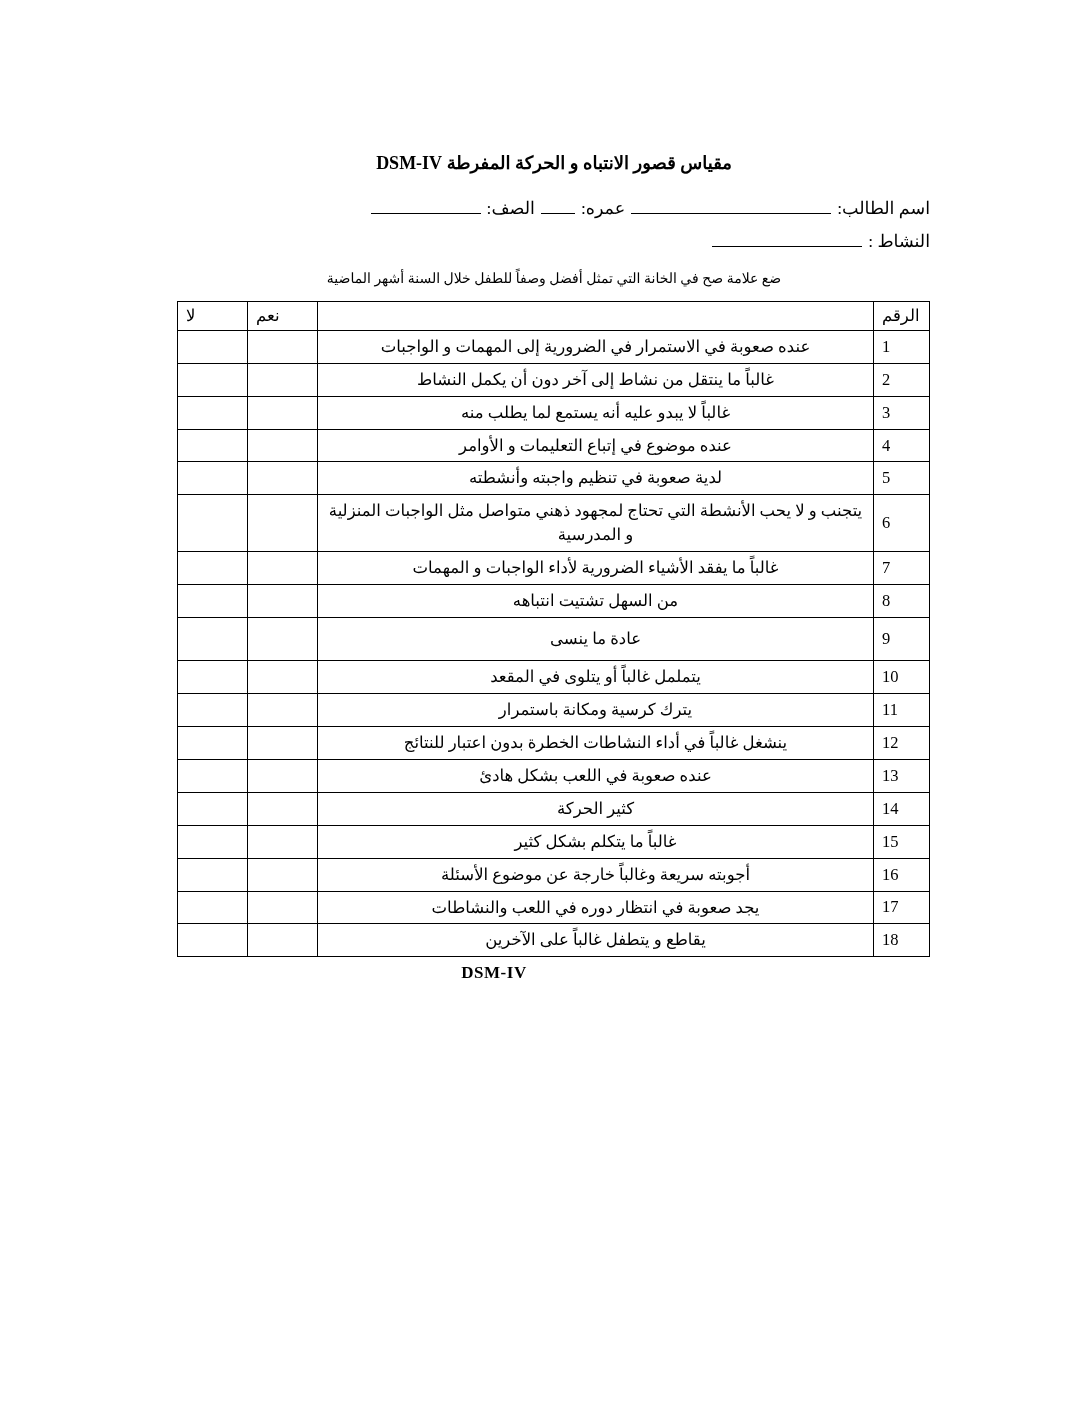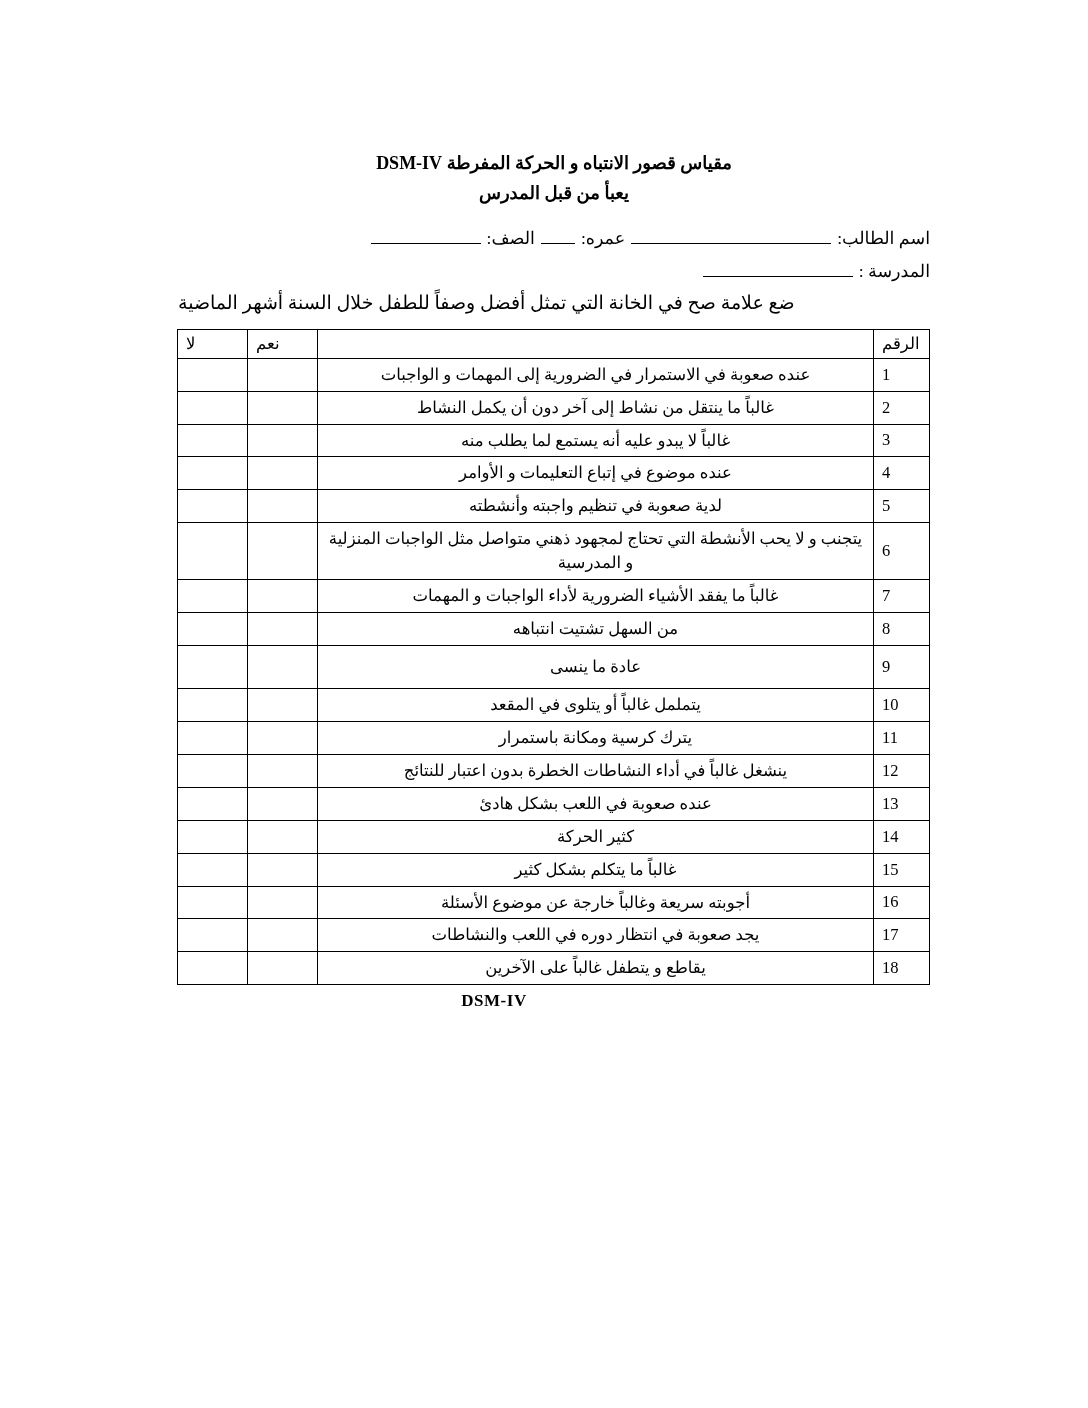--- a/index.html
+++ b/index.html
@@ -55,23 +55,24 @@
     border-bottom: 1px solid #000;
     height: 15px;
     margin: 0 6px;
   }
   .blank.name { width: 200px; }
   .blank.age { width: 34px; }
   .blank.grade { width: 110px; }
   .blank.school { width: 150px; }
 
   .instruction {
-    font-size: 19px;
+    margin-top: 10px;
+    font-size: 14px;
     line-height: 1.6;
-    text-align: left;
+    text-align: center;
   }
 
   table.scale {
     margin-top: 10px;
     border-collapse: collapse;
     width: 752px;
     table-layout: fixed;
     direction: rtl;
   }
   table.scale td, table.scale th {
@@ -116,34 +117,33 @@
   }
 </style>
 </head>
 <body>
 
 <div class="page">
   <div class="doc-inner">
 
     <div class="title-block">
       <div class="title-line-1">مقياس قصور الانتباه و الحركة المفرطة DSM-IV</div>
-      <div class="title-line-2">يعبأ من قبل المدرس</div>
     </div>
 
     <div class="field-rows">
       <div class="field-row">
         <span class="field-label">اسم الطالب:</span>
         <span class="blank name"></span>
         <span class="field-label">عمره:</span>
         <span class="blank age"></span>
         <span class="field-label">الصف:</span>
         <span class="blank grade"></span>
       </div>
       <div class="field-row">
-        <span class="field-label">المدرسة :</span>
+        <span class="field-label">النشاط :</span>
         <span class="blank school"></span>
       </div>
     </div>
 
     <div class="instruction">ضع علامة صح في الخانة التي تمثل أفضل وصفاً للطفل خلال السنة أشهر الماضية</div>
 
     <table class="scale">
       <colgroup>
         <col class="c-num">
         <col class="c-item">

